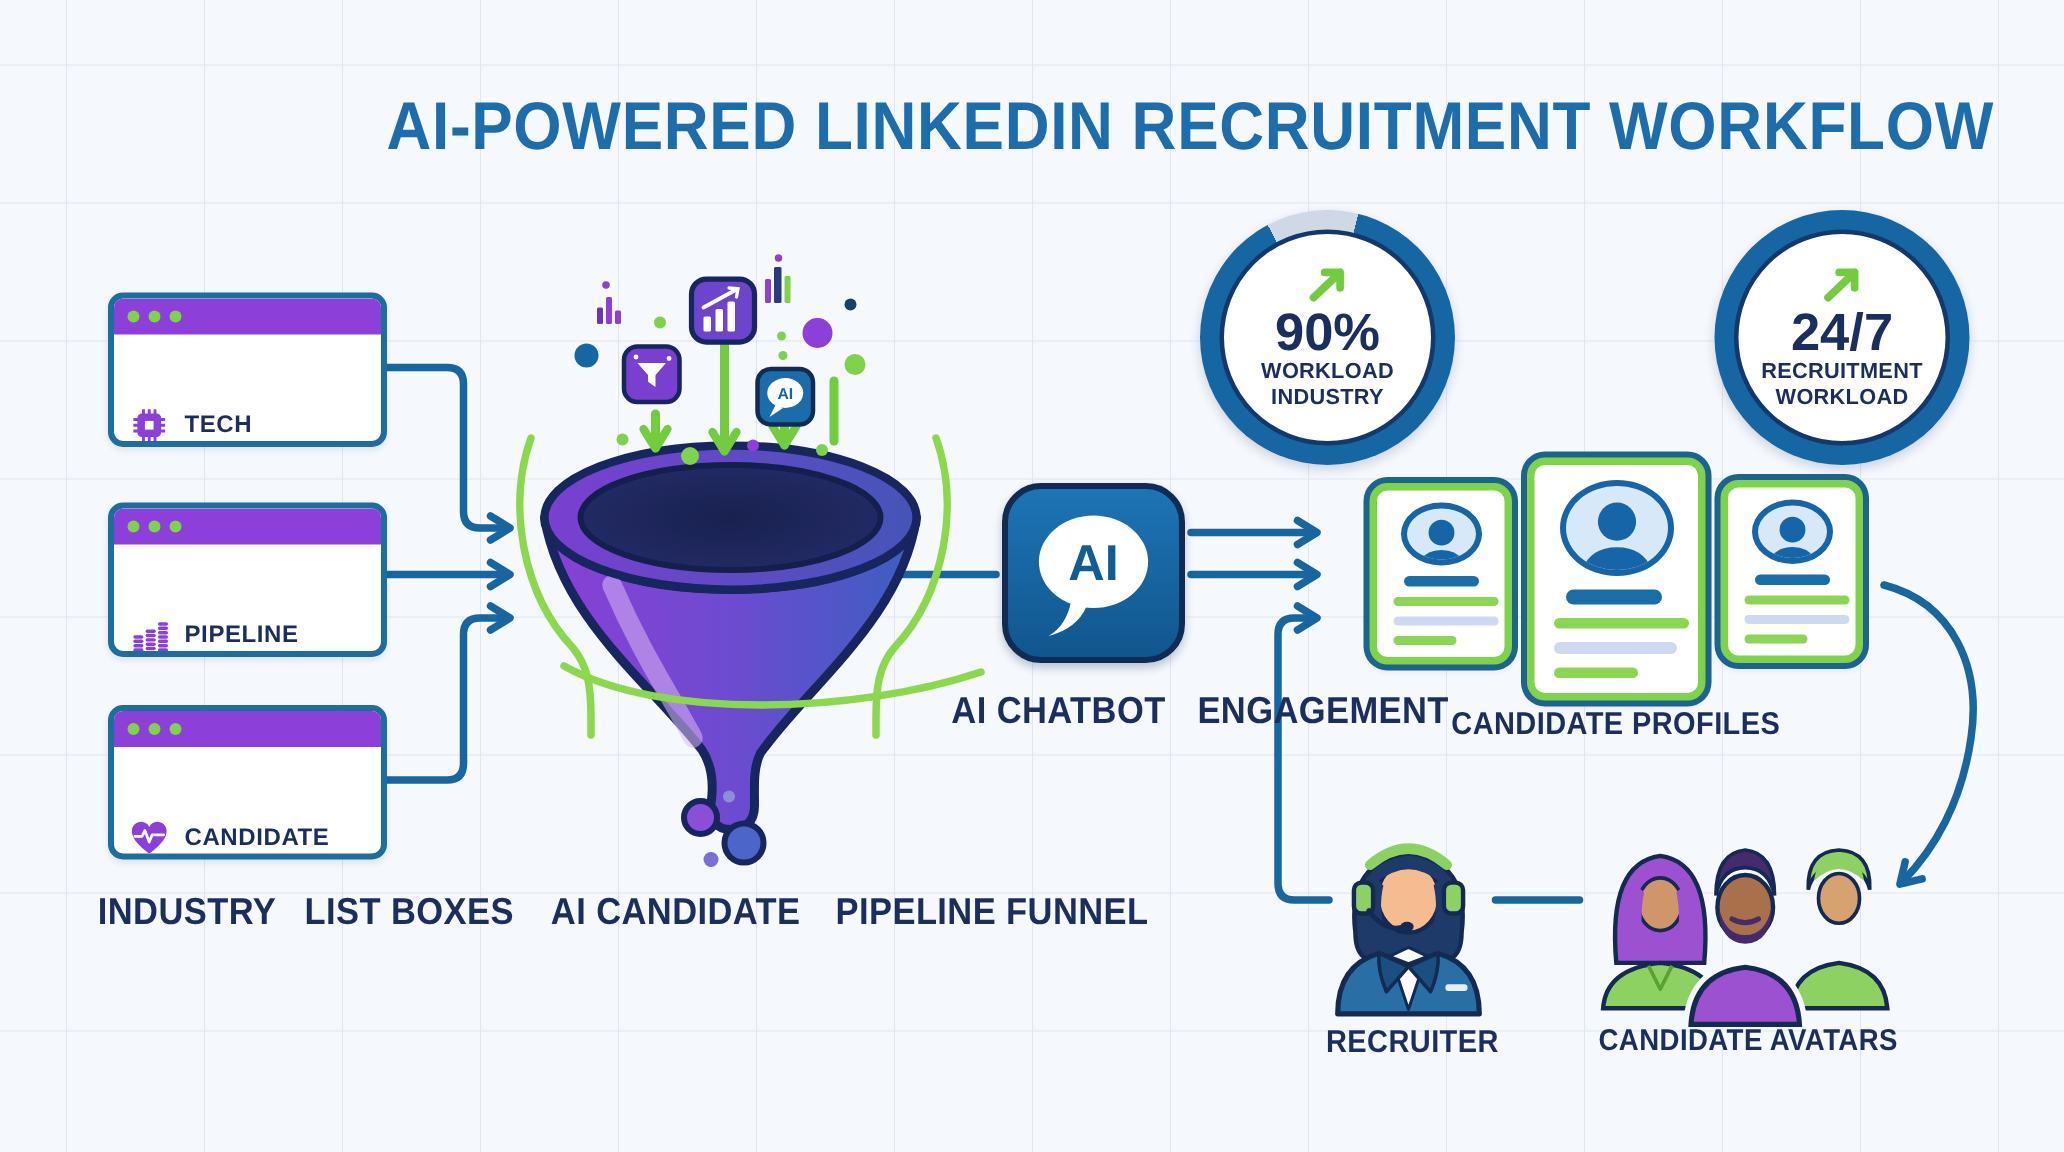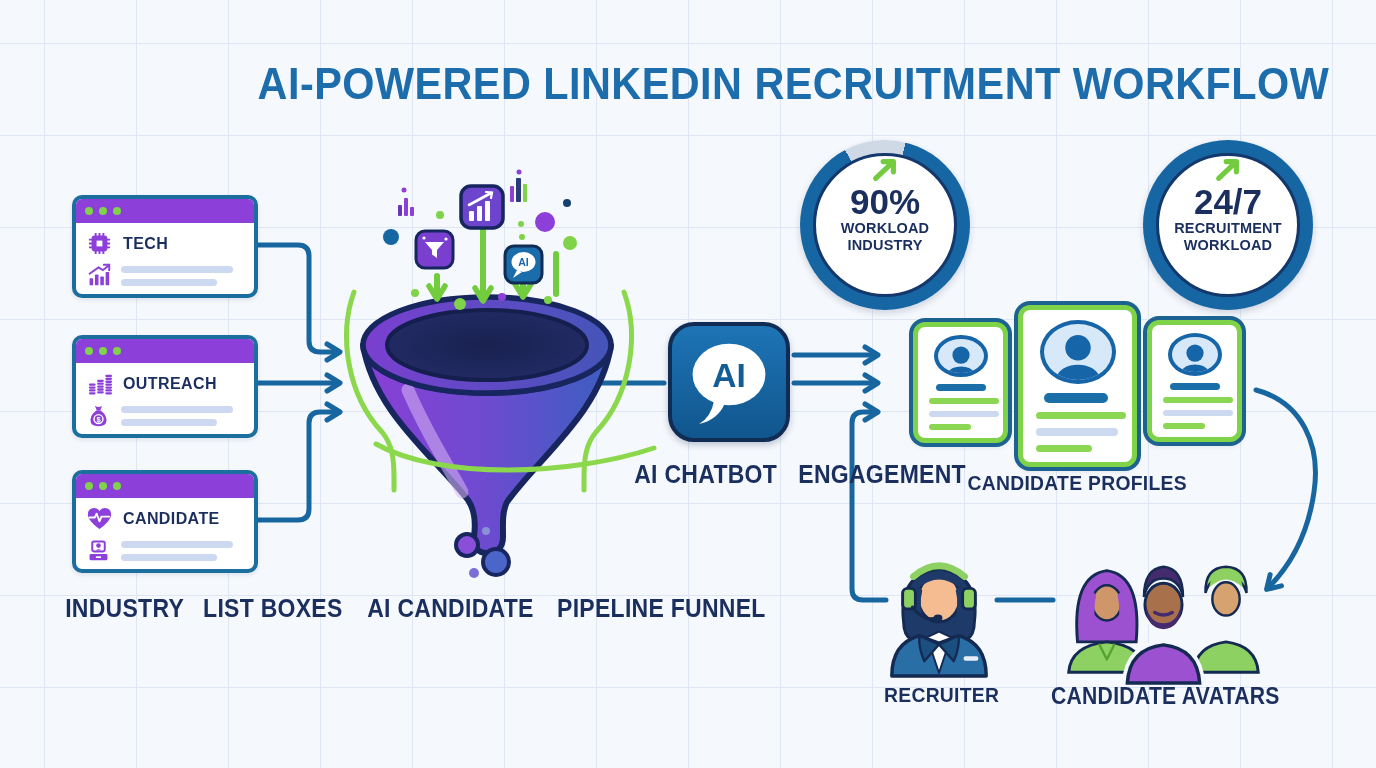--- a/index.html
+++ b/index.html
@@ -27,30 +27,30 @@
   }
   
   .ibox{
     position:absolute;left:72px;width:186px;height:103px;background:#fff;
     border:4px solid var(--box-border,#1b6e9e);border-radius:10px;overflow:hidden;
     box-shadow:0 2px 4px rgba(20,40,90,.10);
   }
   .ibox-head{height:24px;background:var(--purple,#8c3fd9);display:flex;align-items:center;padding-left:9px;gap:6px;}
   .ibox-dot{width:8px;height:8px;border-radius:50%;background:var(--green,#7ed348);}
   .ibox-body{padding:7px 10px 6px 10px;display:flex;flex-direction:column;gap:6px;}
-  .ibox-row{display:flex;align-items:center;gap:10px;}
+  .ibox-row{display:flex;align-items:center;gap:10px;margin-top:40px;}
   .ibox-name{font-size:16px;font-weight:bold;color:var(--text,#1b2f5e);letter-spacing:.4px;}
   .ph-lines{display:flex;flex-direction:column;gap:6px;}
   .ph{height:7px;border-radius:4px;background:var(--light-bar,#ccd9f0);}
   
   .badge{position:absolute;width:170px;height:170px;border-radius:50%;
     background:var(--badge-ring,#1566a3);box-shadow:0 3px 7px rgba(20,40,90,.18);}
   .badge.gap{background:conic-gradient(from 332deg, #cfd9e6 0deg 42deg, var(--badge-ring,#1566a3) 42deg 360deg);}
   .badge-inner{position:absolute;inset:13px;background:#fff;border:3px solid #14386b;border-radius:50%;
-    display:flex;flex-direction:column;align-items:center;}
+    display:flex;flex-direction:column;align-items:center;justify-content:center;}
   .badge-value{font-size:35px;font-weight:bold;color:var(--text,#1b2f5e);line-height:1.02;}
   .badge-line{font-size:14.5px;font-weight:bold;color:var(--text,#1b2f5e);line-height:1.18;letter-spacing:.2px;}
   
   .chatbot{
     position:absolute;left:668px;top:322px;width:122px;height:120px;border-radius:26px;
     background:linear-gradient(180deg,#1d74b5,#11568e);border:4px solid #112c54;
     box-shadow:0 3px 6px rgba(20,40,90,.25);
   }
   
   .pcard{
@@ -149,21 +149,21 @@
             <rect x="11.5" y="22" width="7" height="2.4" rx="1.2"></rect>
             <rect x="20" y="5" width="7" height="2.4" rx="1.2"></rect>
               <rect x="20" y="8" width="7" height="2.4" rx="1.2"></rect>
             <rect x="20" y="11" width="7" height="2.4" rx="1.2"></rect>
               <rect x="20" y="14" width="7" height="2.4" rx="1.2"></rect>
             <rect x="20" y="17" width="7" height="2.4" rx="1.2"></rect>
               <rect x="20" y="20" width="7" height="2.4" rx="1.2"></rect>
             <rect x="20" y="23" width="7" height="2.4" rx="1.2"></rect>
           </g>
         </svg>
-        <span class="ibox-name">OUTREACH</span>
+        <span class="ibox-name">PIPELINE</span>
       </div>
       <div class="ibox-row">
         <svg width="25" height="25" viewBox="0 0 28 28">
           <path d="M10 3 Q14 6 18 3 L16 8 H12 Z" fill="#8c3fd9"></path>
           <path d="M12 8 H16 Q23 13 23 19 Q23 26 14 26 Q5 26 5 19 Q5 13 12 8 Z" fill="#8c3fd9"></path>
           <circle cx="14" cy="18" r="5" fill="#8c3fd9" stroke="#fff" stroke-width="1.6"></circle>
           <text x="14" y="21.2" text-anchor="middle" font-size="8.5" font-weight="bold" fill="#fff">$</text>
         </svg>
         <div class="ph-lines">
           <div class="ph" style="width:112px"></div>
@@ -430,17 +430,17 @@
     <g>
       <path d="M71 138 Q73 103 108 99 Q143 103 145 138 Z" fill="none" stroke="#f5f8fc" stroke-width="11"></path>
       <ellipse cx="108" cy="58" rx="19" ry="22" fill="none" stroke="#f5f8fc" stroke-width="9"></ellipse>
       <ellipse cx="108" cy="58" rx="19" ry="22" fill="#a9714b" stroke="#142a52" stroke-width="3"></ellipse>
       <path d="M88 50 Q88 21 108 19 Q128 21 128 50 Q124 31 108 31 Q92 31 88 50 Z" fill="#452a6e" stroke="#142a52" stroke-width="2.5"></path>
       <path d="M90 58 Q90 82 108 83 Q126 82 126 58 Q122 77 108 77 Q94 77 90 58 Z" fill="#452a6e"></path>
       <path d="M99 66 Q108 71 117 66" stroke="#452a6e" stroke-width="3.5" stroke-linecap="round"></path>
       <path d="M71 138 Q73 103 108 99 Q143 103 145 138 Z" fill="#9b51d0" stroke="#142a52" stroke-width="3.5"></path>
     </g>
   </svg>
-  <div class="sec-label" style="left:1040px;top:682px;width:250px;font-size:23px">
+  <div class="sec-label" style="left:1040px;top:682px;width:250px;font-size:20px">
     <span class="cond">CANDIDATE AVATARS</span>
   </div>
 
 </div>
 
 </body></html>

